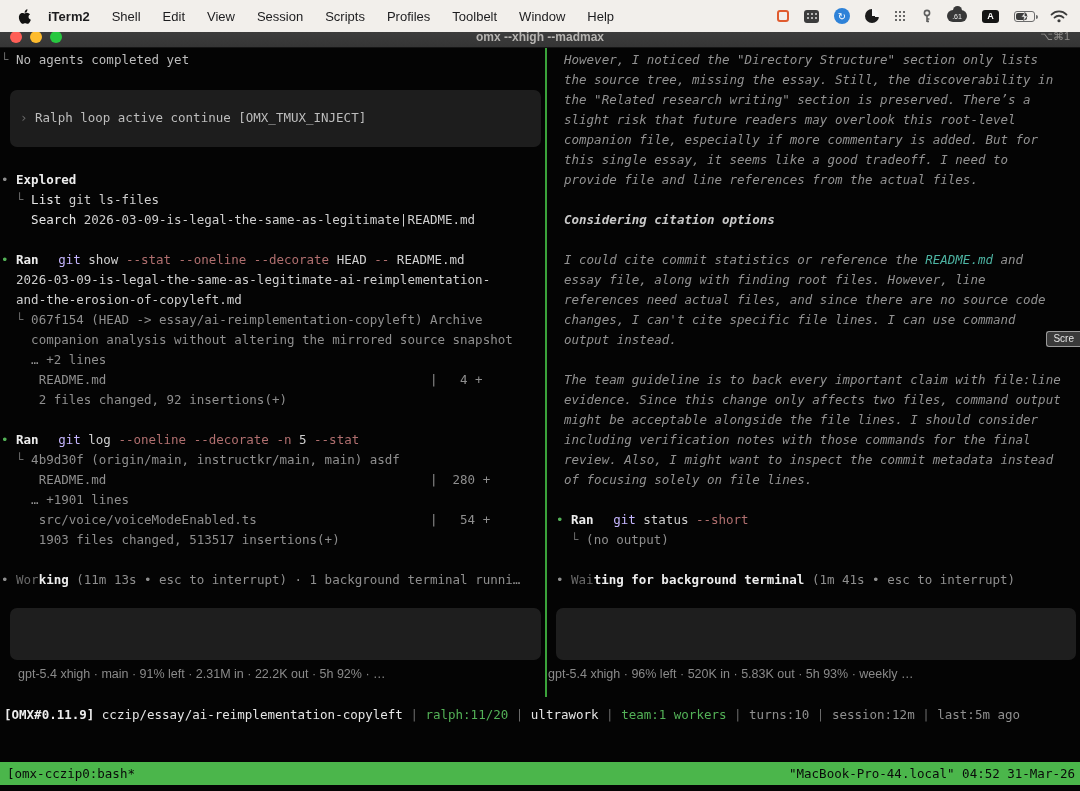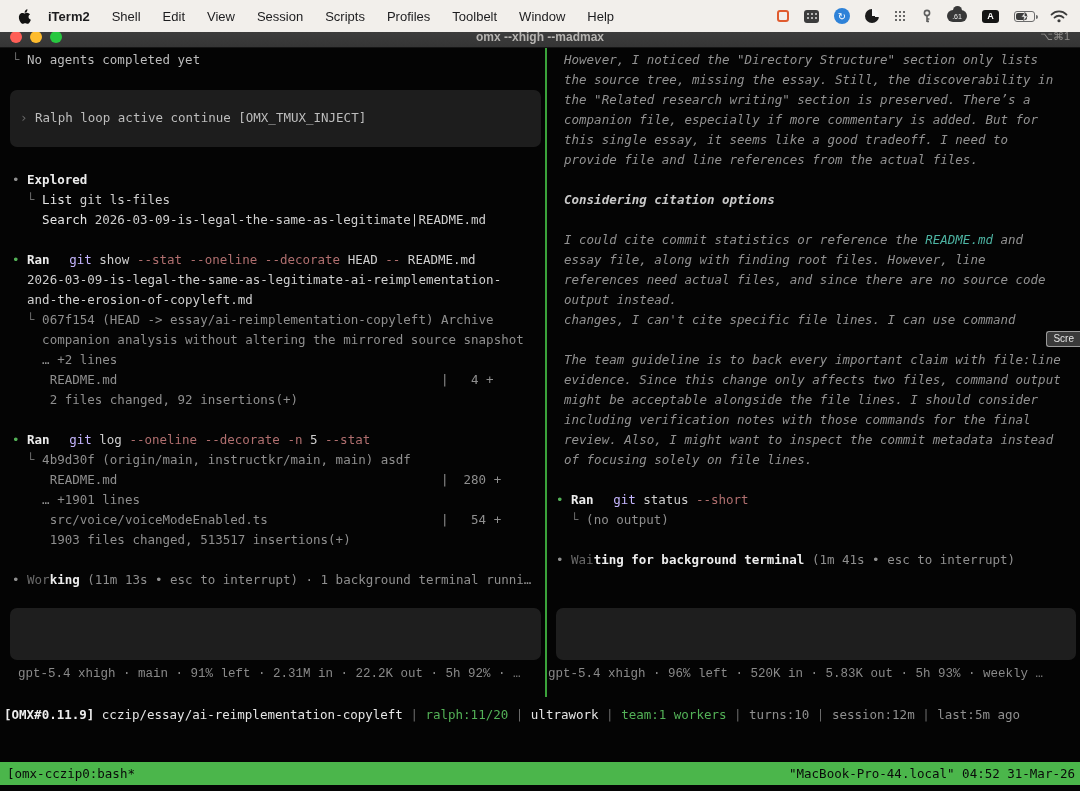--- a/index.html
+++ b/index.html
@@ -47,21 +47,21 @@
   .tb-shortcut{margin-left:auto;margin-right:10px;color:#8f8d8a;font-size:11px;font-family:"Liberation Sans",sans-serif;}
 
   
   .term{position:absolute;top:48px;left:0;width:1080px;height:743px;background:#040404;}
   .pane{position:absolute;top:0;height:649px;overflow:hidden;}
   .pane-left{left:0;width:545px;}
   .pane-right{left:548px;width:532px;}
   .divider{position:absolute;left:545px;top:0;width:2px;height:649px;background:#3aa23a;}
 
   .lines{position:absolute;top:2px;left:0;right:0;}
-  .pane-left .lines{padding-left:12px;}
+  .pane-left .lines{padding-left:1px;}
   .pane-right .lines{padding-left:8px;}
   .line{height:20px;line-height:20px;white-space:pre;font-family:"DejaVu Sans Mono",monospace;font-size:12.5px;overflow:hidden;}
   .line.ind{padding-left:8px;}
   .sg{white-space:pre;}
   .g{color:#8f8f8f;}
   .gd{color:#6a6a6a;}
   .w{color:#cfcfcf;}
   .w2{color:#bdbdbd;}
   .wb{color:#ededed;font-weight:bold;}
   .teal{color:#e5e5e5;}
@@ -69,21 +69,21 @@
   .red{color:#b06f6f;}
   .grn{color:#53b157;}
   .it{color:#929292;font-style:italic;}
   .itb{color:#c9c9c9;font-style:italic;font-weight:bold;}
   .itteal{color:#4db3a2;font-style:italic;}
 
   .inject-box{position:absolute;top:42px;left:10px;right:4px;height:57px;background:#1d1d1d;border-radius:7px;padding:18px 0 0 10px;}
   .input-box{position:absolute;top:560px;left:10px;right:4px;height:52px;background:#1e1e1e;border-radius:7px;padding:16px 0 0 10px;}
   .pane-right .input-box{left:8px;right:4px;}
   .pane-status{position:absolute;top:616px;left:0;right:0;height:20px;line-height:20px;white-space:pre;overflow:hidden;
-    font-family:Liberation Mono, monospace;font-size:12.5px;color:#8a8a8a;}
+    font-family:Liberation Sans, sans-serif;font-size:12.5px;color:#8a8a8a;}
   .pane-left .pane-status{padding-left:18px;}
   .pane-right .pane-status{}
 
   .omx-line{position:absolute;top:657px;left:0;width:1080px;height:20px;line-height:20px;padding-left:4px;white-space:pre;overflow:hidden;
     font-family:"DejaVu Sans Mono",monospace;font-size:12.5px;}
 
   .tmux-bar{position:absolute;top:714px;left:0;width:1080px;height:23px;background:#4bb64b;color:#0a0a0a;
     font-family:"DejaVu Sans Mono",monospace;font-size:12.5px;display:flex;align-items:center;}
   .tmux-left{padding-left:7px;white-space:pre;}
   .tmux-right{margin-left:auto;padding-right:5px;white-space:pre;}
@@ -195,31 +195,32 @@
     <div class="pane-status">gpt-5.4 xhigh · main · 91% left · 2.31M in · 22.2K out · 5h 92% · …</div>
   </div>
 
   <div class="divider"></div>
 
   <div class="pane pane-right">
     <div class="lines">
         <div class="line ind"><span class="sg it">However, I noticed the "Directory Structure" section only lists</span></div>
         <div class="line ind"><span class="sg it">the source tree, missing the essay. Still, the discoverability in</span></div>
         <div class="line ind"><span class="sg it">the "Related research writing" section is preserved. There’s a</span></div>
+        <div class="line ind"><span class="sg it">slight risk that future readers may overlook this root-level</span></div>
         <div class="line ind"><span class="sg it">companion file, especially if more commentary is added. But for</span></div>
         <div class="line ind"><span class="sg it">this single essay, it seems like a good tradeoff. I need to</span></div>
         <div class="line ind"><span class="sg it">provide file and line references from the actual files.</span></div>
         <div class="line"></div>
         <div class="line ind"><span class="sg itb">Considering citation options</span></div>
         <div class="line"></div>
         <div class="line ind"><span class="sg it">I could cite commit statistics or reference the </span><span class="sg itteal">README.md</span><span class="sg it"> and</span></div>
         <div class="line ind"><span class="sg it">essay file, along with finding root files. However, line</span></div>
         <div class="line ind"><span class="sg it">references need actual files, and since there are no source code</span></div>
+        <div class="line ind"><span class="sg it">changes, I can't cite specific file lines. I can use command</span></div>
         <div class="line ind"><span class="sg it">output instead.</span></div>
-        <div class="line ind"><span class="sg it">changes, I can't cite specific file lines. I can use command</span></div>
         <div class="line"></div>
         <div class="line ind"><span class="sg it">The team guideline is to back every important claim with file:line</span></div>
         <div class="line ind"><span class="sg it">evidence. Since this change only affects two files, command output</span></div>
         <div class="line ind"><span class="sg it">might be acceptable alongside the file lines. I should consider</span></div>
         <div class="line ind"><span class="sg it">including verification notes with those commands for the final</span></div>
         <div class="line ind"><span class="sg it">review. Also, I might want to inspect the commit metadata instead</span></div>
         <div class="line ind"><span class="sg it">of focusing solely on file lines.</span></div>
         <div class="line"></div>
         <div class="line"><span class="sg grn">• </span><span class="sg wb">Ran</span><span class="sg blue"> git</span><span class="sg w"> status</span><span class="sg red"> --short</span></div>
         <div class="line"><span class="sg gd">  └ </span><span class="sg g">(no output)</span></div>

